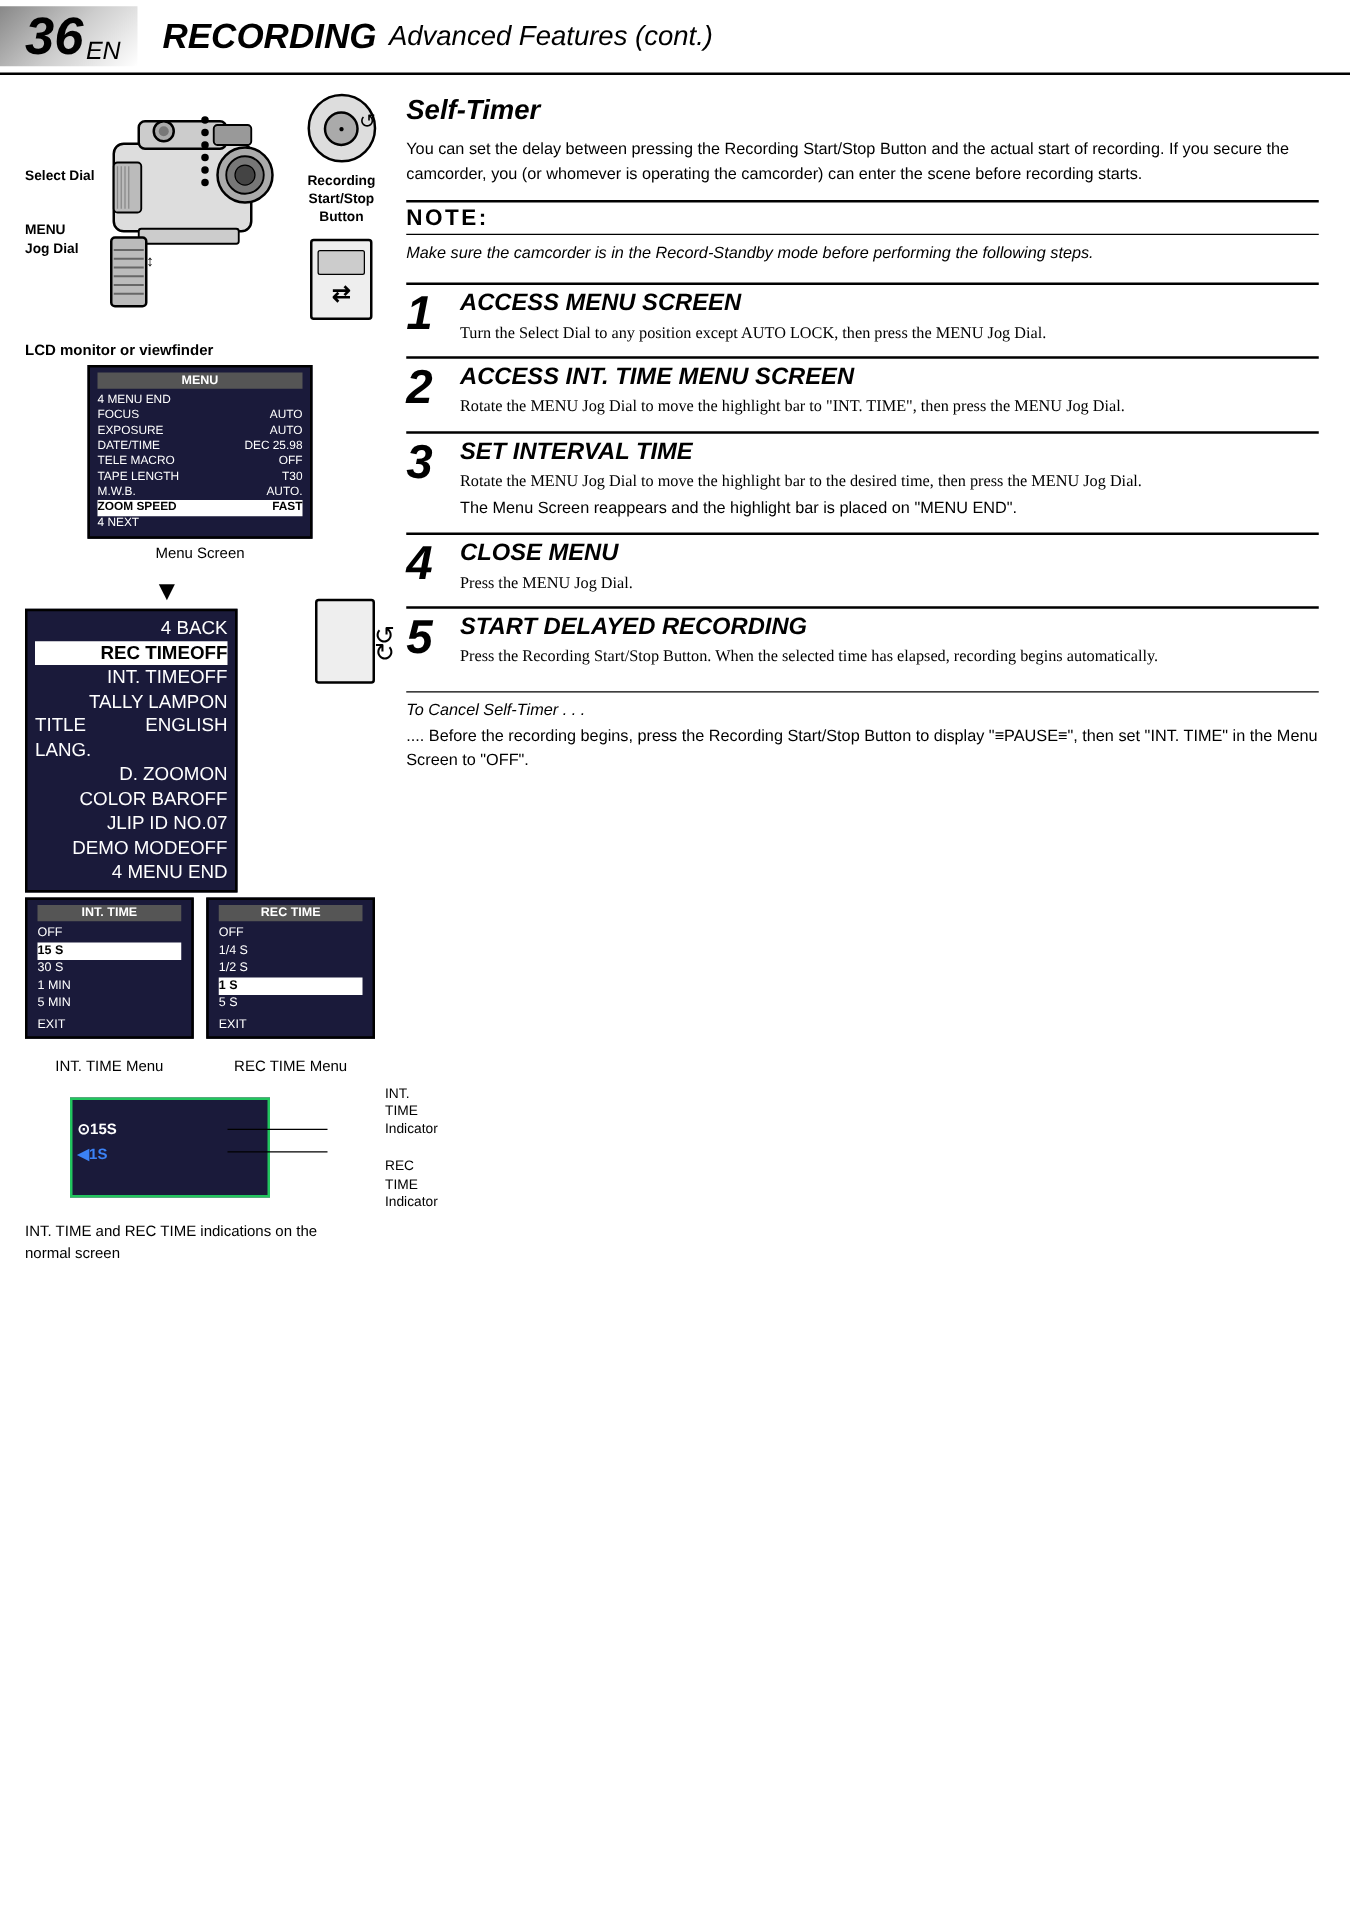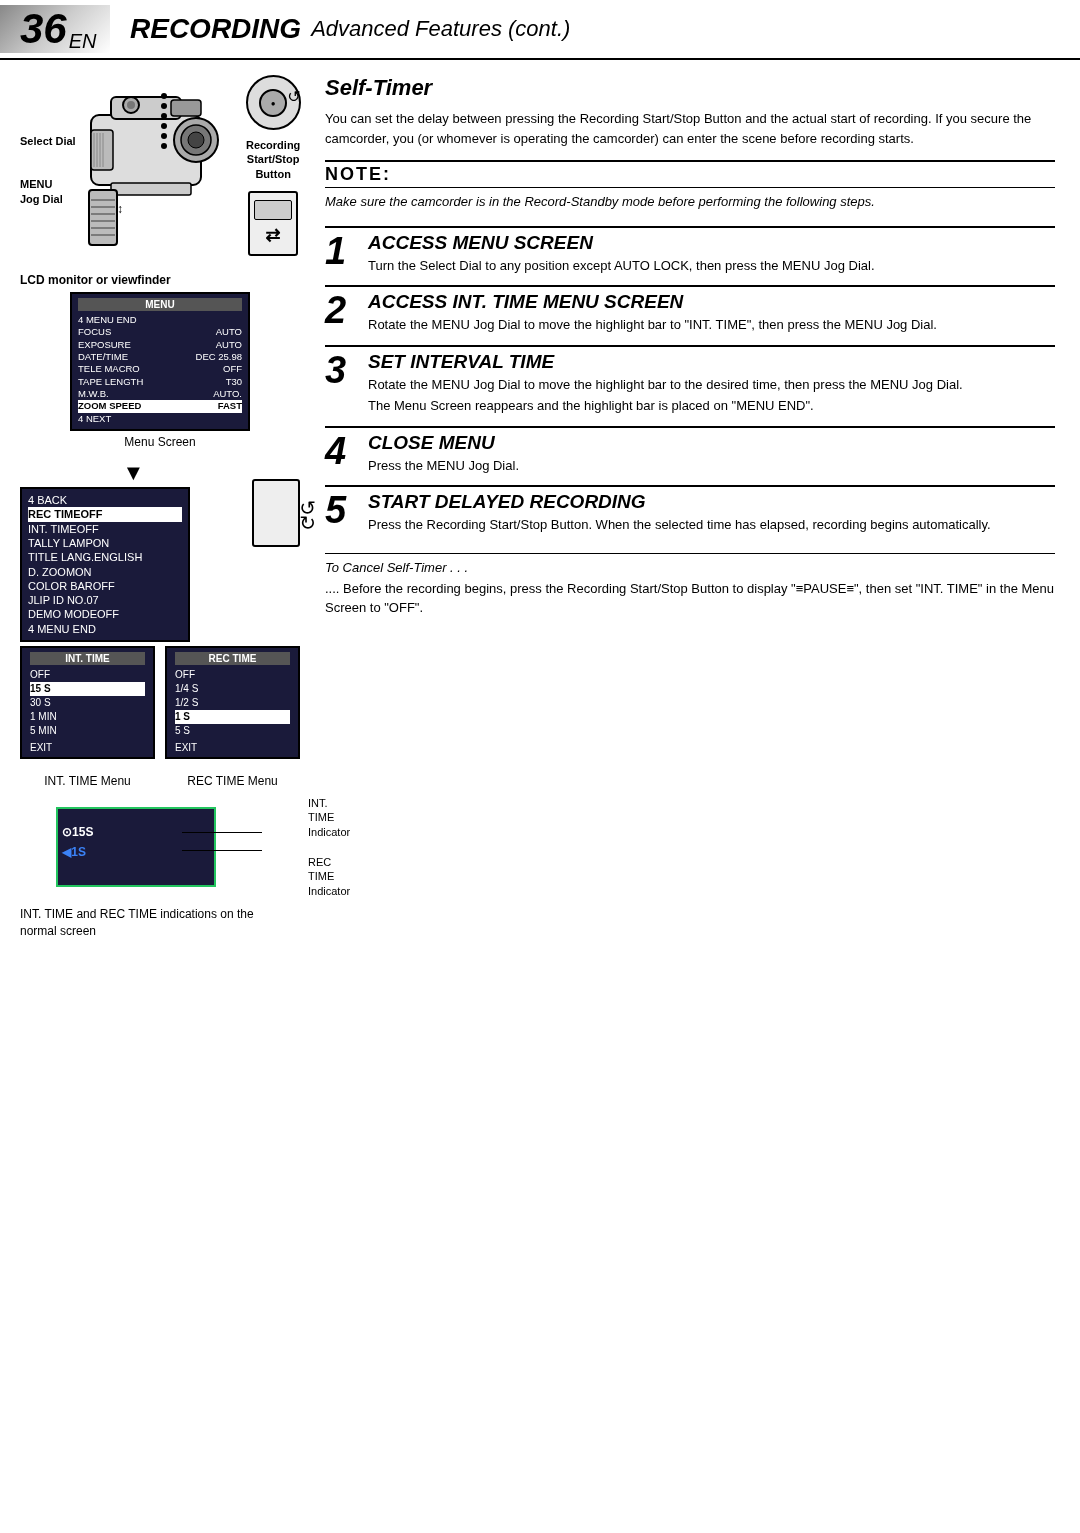--- a/index.html
+++ b/index.html
@@ -128,22 +128,22 @@
       border: 2px solid #000;
       background: #1a1a3a;
       color: #fff;
       font-size: 10px;
       padding: 4px 6px;
       width: 180px;
       margin: 0 auto 4px auto;
     }
     .menu-screen-box2 .menu-row {
       display: flex;
-      justify-content: flex-start;
-      font-size: 11px;
+      justify-content: flex-end;
+      font-size: 15px;
       line-height: 1.3;
     }
     .menu-screen-box2 .menu-row.highlighted {
       background: #fff;
       color: #000;
       font-weight: bold;
     }
 
     
     .bottom-boxes-row {
@@ -263,20 +263,21 @@
     .step-title {
       font-size: 19px;
       font-weight: bold;
       font-style: italic;
       margin-bottom: 2px;
       text-transform: uppercase;
     }
     .step-desc {
       font-size: 13px;
       line-height: 1.5;
+      font-family: Liberation Serif, serif;
     }
     .step-desc-indent {
       margin-left: 43px;
       font-size: 13px;
       line-height: 1.5;
       margin-top: 2px;
     }
 
     
     .cancel-section {

